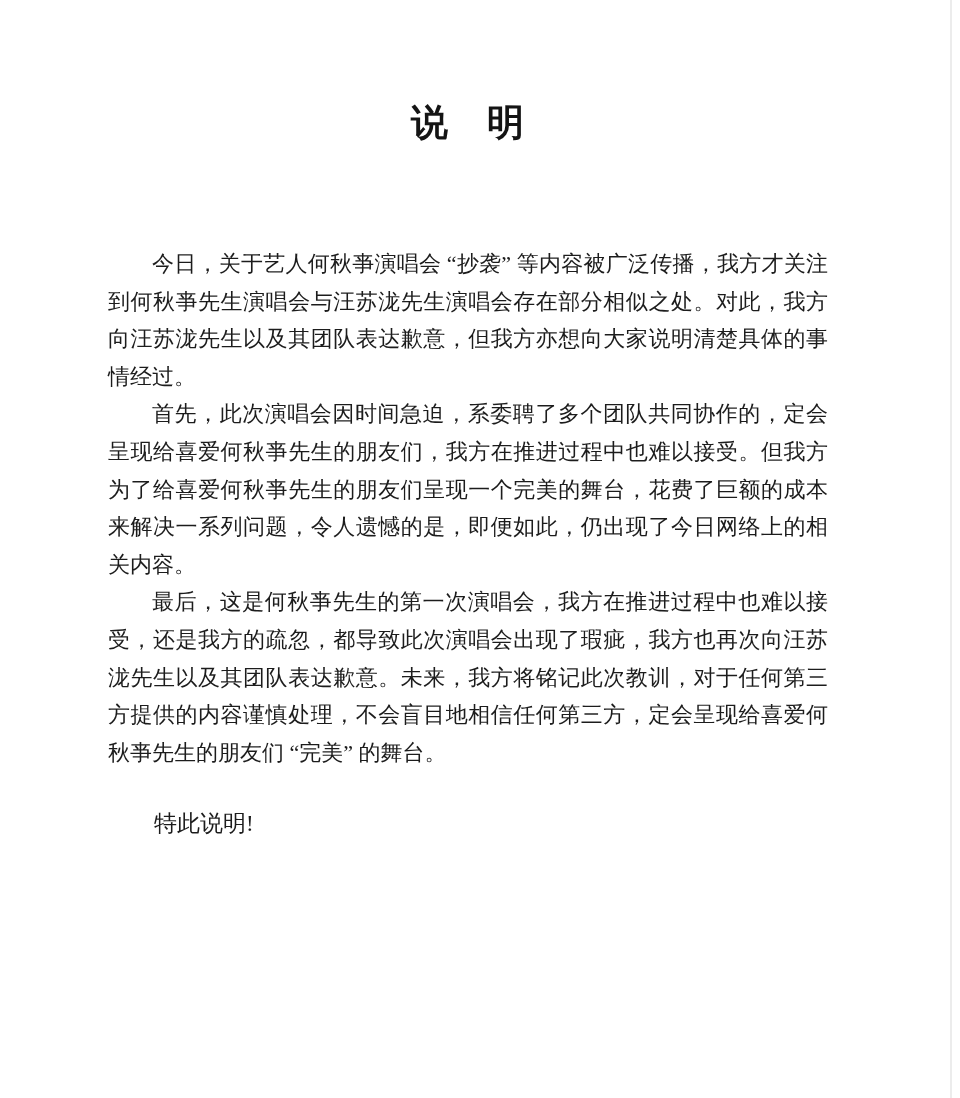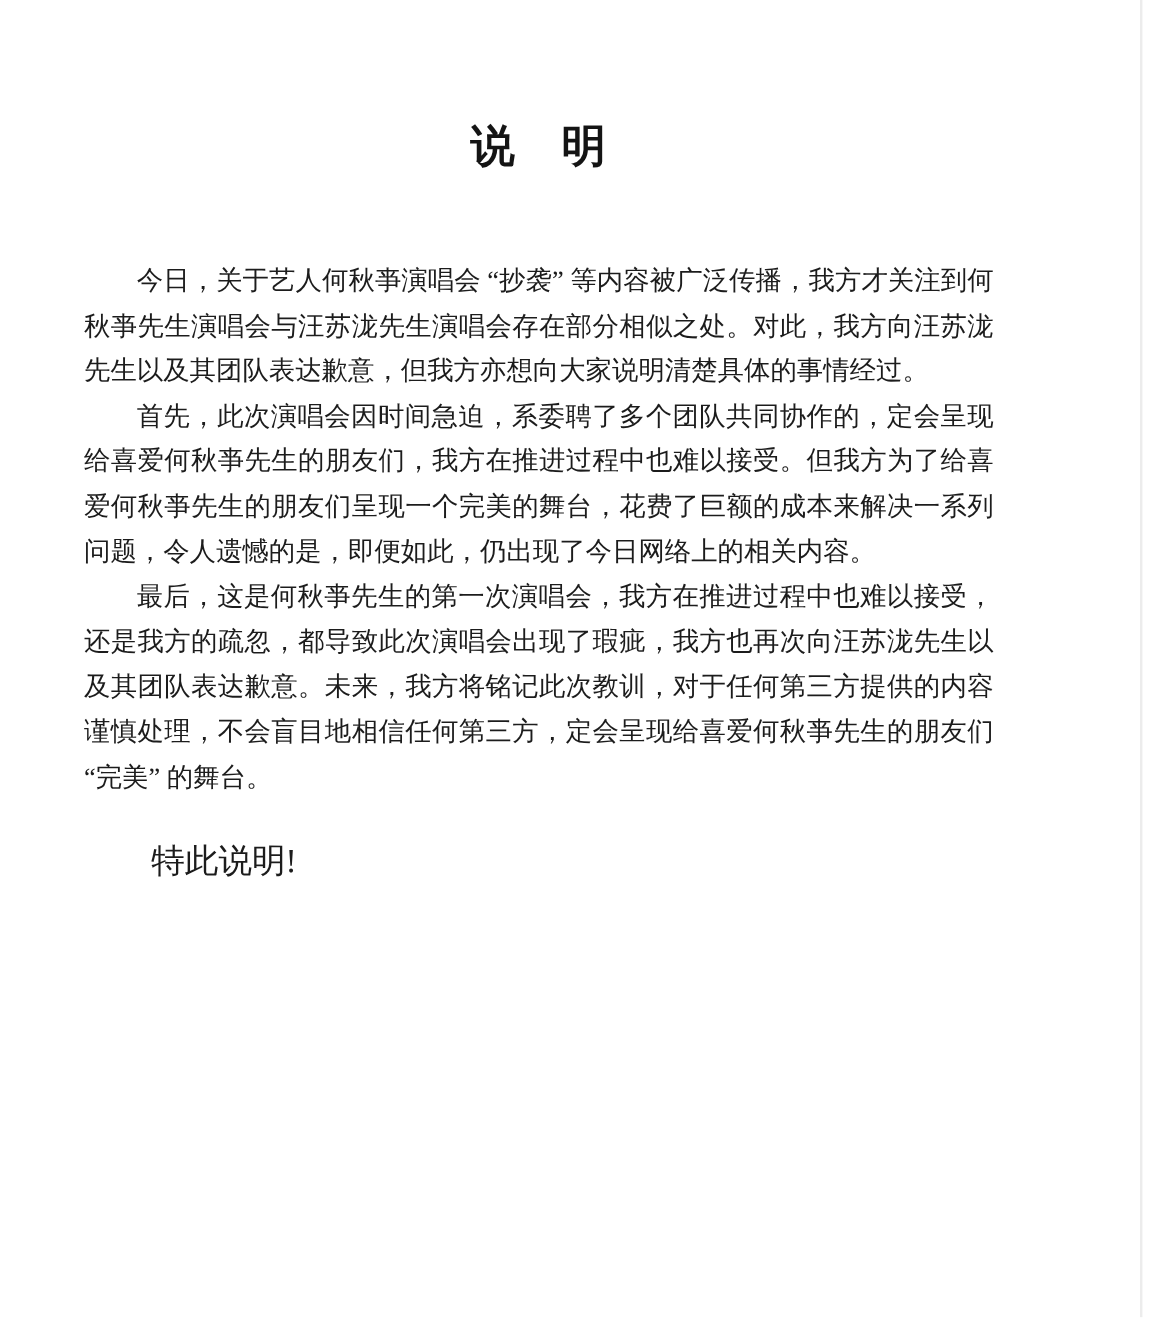--- a/index.html
+++ b/index.html
@@ -6,21 +6,21 @@
     margin: 0;
     padding: 0;
     background: #ffffff;
   }
   .page {
     position: relative;
     width: 960px;
     height: 1098px;
     background: #ffffff;
     box-sizing: border-box;
-    padding: 103px 132px 0 70px;
+    padding: 103px 132px 0 108px;
     font-family: "Liberation Serif", "DejaVu Serif", serif;
     color: #1c1c1c;
     overflow: hidden;
   }
   .scan-edge {
     position: absolute;
     top: 0;
     right: 8px;
     width: 2px;
     height: 1098px;
@@ -29,36 +29,36 @@
   .doc-title {
     margin: 0;
     font-size: 37px;
     line-height: 40px;
     font-weight: 700;
     text-align: center;
     letter-spacing: 1px;
     color: #141414;
   }
   .doc-body {
-    margin-top: 72px;
+    margin-top: 102px;
   }
   .doc-body p {
     margin: 0;
     font-size: 22px;
     line-height: 37.6px;
     text-indent: 2em;
     text-align: justify;
     text-justify: inter-ideograph;
     color: #1c1c1c;
     word-break: break-all;
   }
   .closing {
     margin: 0;
     margin-top: 34px;
-    font-size: 28px;
+    font-size: 23px;
     line-height: 37.6px;
     text-indent: 2em;
     color: #1c1c1c;
   }
 </style>
 </head>
 <body>
 
 <div class="page">
   <div class="scan-edge"></div>

